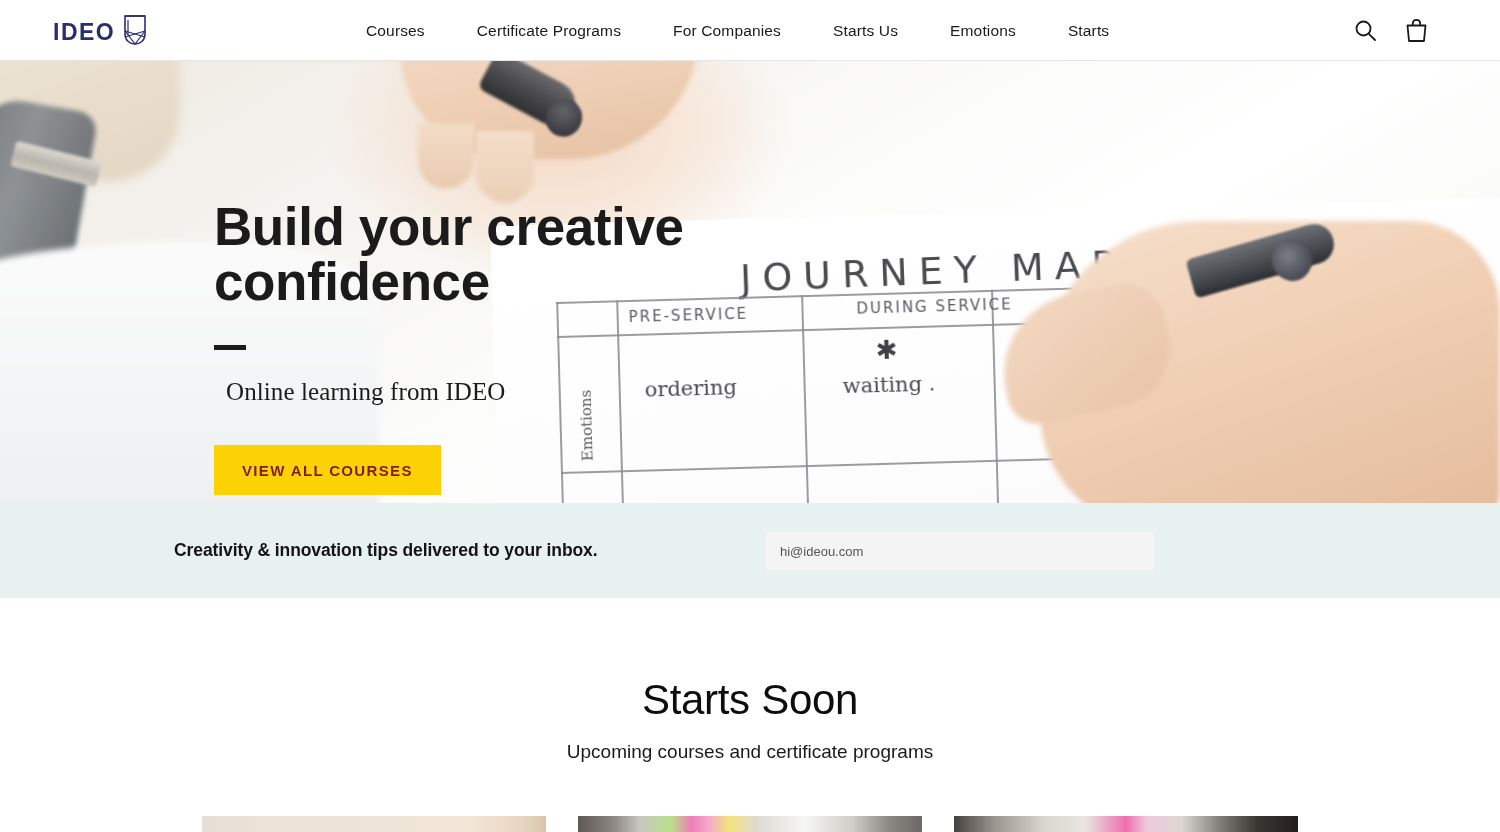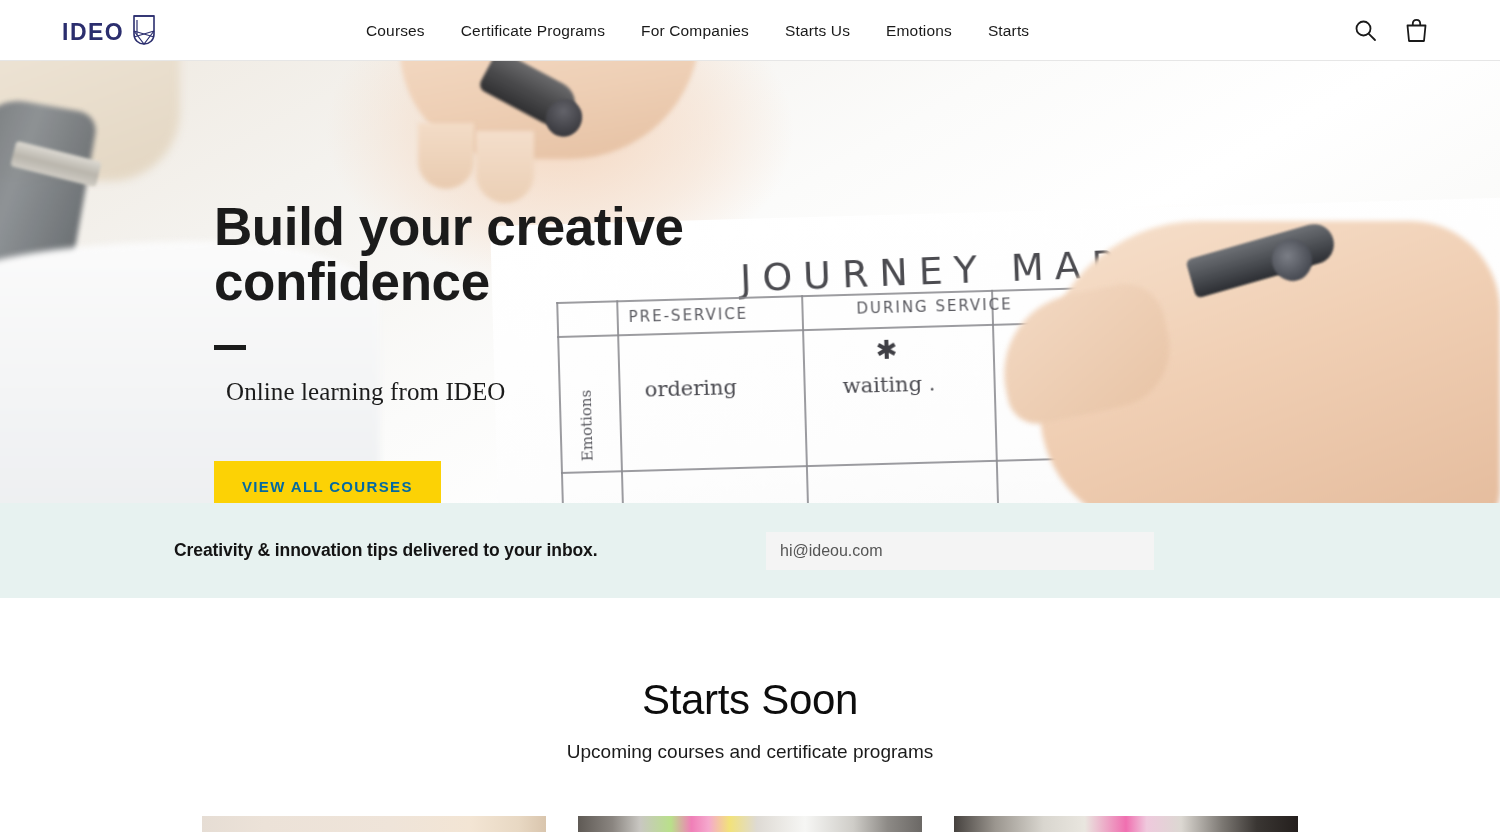--- a/index.html
+++ b/index.html
@@ -14,21 +14,21 @@
   .header {
     position: relative;
     height: 61px;
     background: #ffffff;
     border-bottom: 1px solid #e6e6e6;
     display: flex;
     align-items: center;
   }
   .logo {
     position: absolute;
-    left: 62px; top: 14px;
+    left: 53px; top: 14px;
     display: flex;
     align-items: center;
     gap: 7px;
     cursor: pointer;
   }
   .logo-word {
     font-family: "Liberation Sans", sans-serif;
     font-size: 23px;
     font-weight: 700;
     letter-spacing: 1.5px;
@@ -36,21 +36,21 @@
     line-height: 1;
   }
   .logo-u { display: block; }
 
   .nav {
     position: absolute;
     left: 366px; top: 0;
     height: 61px;
     display: flex;
     align-items: center;
-    gap: 0px;
+    gap: 16px;
   }
   .nav-item {
     font-size: 15.5px;
     color: #1a1a1a;
     letter-spacing: 0.15px;
     cursor: pointer;
     padding: 0 18px;
     white-space: nowrap;
   }
   .nav-item:first-child { padding-left: 0; }
@@ -291,23 +291,23 @@
   }
   .hero-sub {
     font-family: "Liberation Serif", serif;
     font-size: 25px;
     color: #1b1b1b;
     letter-spacing: 0.1px;
     margin-left: 12px;
   }
   .btn-yellow {
     display: inline-block;
-    margin-top: 55px;
+    margin-top: 39px;
     background: #FCD205;
-    color: #0369a1;
+    color: #7f1d1d;
     font-size: 15px;
     font-weight: 700;
     letter-spacing: 1.35px;
     padding: 17px 28px 16px 28px;
     border: none;
     cursor: pointer;
     font-family: "Liberation Sans", sans-serif;
   }
 
   
@@ -327,21 +327,21 @@
     letter-spacing: -0.1px;
   }
   .nl-input {
     position: absolute;
     left: 766px; top: 29px;
     width: 388px; height: 38px;
     background: #f4f4f4;
     border: none;
     outline: none;
     padding: 0 14px;
-    font-size: 16px;
+    font-size: 13px;
     font-family: "Liberation Sans", sans-serif;
     color: #0f172a;
   }
   .nl-input::placeholder { color: #555; opacity: 1; }
 
   
   .section {
     position: relative;
     background: #ffffff;
     height: 234px;

